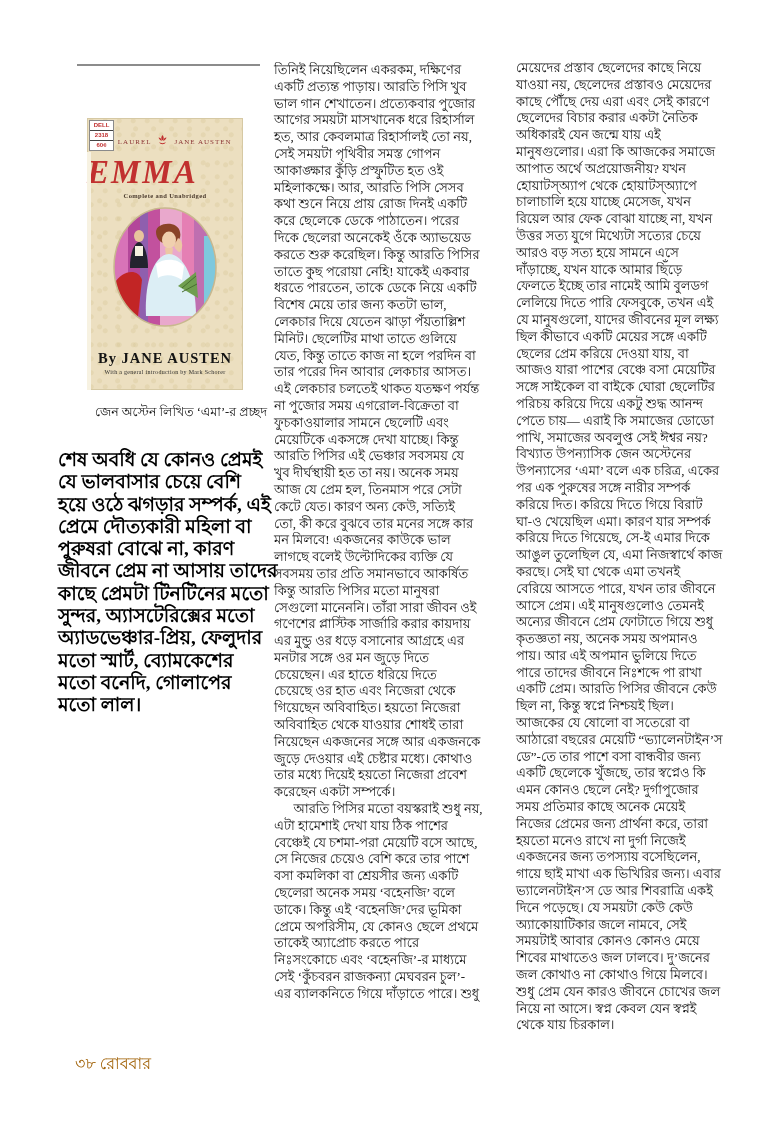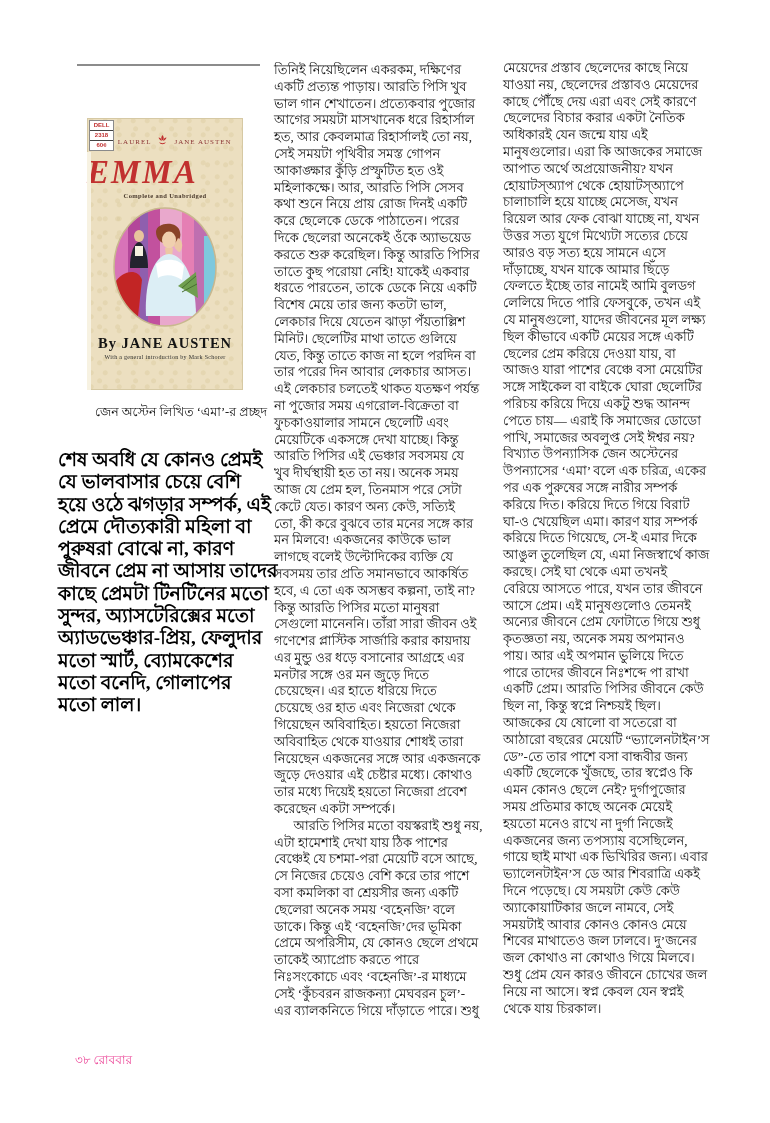--- a/index.html
+++ b/index.html
@@ -20,37 +20,37 @@
            font-family:"Liberation Sans",sans-serif;font-size:6px;line-height:7px;
            color:#c03030;text-align:center;font-weight:bold;}
   .sticker div{border-bottom:1px solid #444;padding:1px 0;}
   .sticker div:last-child{border-bottom:none;}
   .series{display:flex;justify-content:center;align-items:center;gap:5px;margin-top:16px;
           color:#8b3535;font-size:7px;letter-spacing:1px;font-family:"Liberation Serif",serif;}
   .cover-title{text-align:left;font-size:33px;line-height:34px;font-style:italic;font-weight:bold;
                color:#c1302f;margin-top:6px;letter-spacing:2px;}
   .cover-sub{text-align:center;font-size:6.5px;font-weight:bold;color:#4a3a2c;margin-top:3px;letter-spacing:.4px;}
   .oval-wrap{display:flex;justify-content:center;margin-top:7px;}
-  .cover-by{text-align:center;font-size:14.5px;font-weight:bold;color:#141414;margin-top:7px;letter-spacing:1px;}
+  .cover-by{text-align:center;font-size:14.5px;font-weight:bold;color:#141414;margin-top:22px;letter-spacing:1px;}
   .cover-note{text-align:center;font-size:6px;color:#2e2e2e;margin-top:2px;letter-spacing:.3px;}
 
   .caption{position:absolute;left:77px;top:403px;width:190px;text-align:right;
            font-size:12.5px;color:#101010;}
 
   
   .pullquote{position:absolute;left:58px;top:449px;width:212px;
              font-size:19px;font-weight:bold;line-height:22.3px;color:#000;}
 
   
   .col{position:absolute;font-size:13px;line-height:16.8px;color:#121212;}
   .col1{left:274px;top:62px;width:230px;}
-  .col2{left:503px;top:60px;width:244px;}
+  .col2{left:516px;top:60px;width:244px;}
   .tline{white-space:pre;}
 
-  .footer{position:absolute;left:75px;top:1051px;font-size:12px;color:#ec4899;}
+  .footer{position:absolute;left:75px;top:1051px;font-size:16px;color:#a16207;}
 </style>
 </head>
 <body>
 
 <div class="topline"></div>
 
 <div class="cover">
   <div class="pageedge"></div>
   <div class="sticker">
     <div>DELL</div>
@@ -153,21 +153,20 @@
     <div class="tline">ফুচকাওয়ালার সামনে ছেলেটি এবং</div>
     <div class="tline">মেয়েটিকে একসঙ্গে দেখা যাচ্ছে। কিন্তু</div>
     <div class="tline">আরতি পিসির এই ভেঞ্চার সবসময় যে</div>
     <div class="tline">খুব দীর্ঘস্থায়ী হত তা নয়। অনেক সময়</div>
     <div class="tline">আজ যে প্রেম হল, তিনমাস পরে সেটা</div>
     <div class="tline">কেটে যেত। কারণ অন্য কেউ, সত্যিই</div>
     <div class="tline">তো, কী করে বুঝবে তার মনের সঙ্গে কার</div>
     <div class="tline">মন মিলবে! একজনের কাউকে ভাল</div>
     <div class="tline">লাগছে বলেই উল্টোদিকের ব্যক্তি যে</div>
     <div class="tline">সবসময় তার প্রতি সমানভাবে আকর্ষিত</div>
-    <div class="tline">হবে, এ তো এক অসম্ভব কল্পনা, তাই না?</div>
     <div class="tline">কিন্তু আরতি পিসির মতো মানুষরা</div>
     <div class="tline">সেগুলো মানেননি। তাঁরা সারা জীবন ওই</div>
     <div class="tline">গণেশের প্লাস্টিক সার্জারি করার কায়দায়</div>
     <div class="tline">এর মুন্ডু ওর ধড়ে বসানোর আগ্রহে এর</div>
     <div class="tline">মনটার সঙ্গে ওর মন জুড়ে দিতে</div>
     <div class="tline">চেয়েছেন। এর হাতে ধরিয়ে দিতে</div>
     <div class="tline">চেয়েছে ওর হাত এবং নিজেরা থেকে</div>
     <div class="tline">গিয়েছেন অবিবাহিত। হয়তো নিজেরা</div>
     <div class="tline">অবিবাহিত থেকে যাওয়ার শোধই তারা</div>
     <div class="tline">নিয়েছেন একজনের সঙ্গে আর একজনকে</div>
@@ -226,20 +225,21 @@
     <div class="tline">পায়। আর এই অপমান ভুলিয়ে দিতে</div>
     <div class="tline">পারে তাদের জীবনে নিঃশব্দে পা রাখা</div>
     <div class="tline">একটি প্রেম। আরতি পিসির জীবনে কেউ</div>
     <div class="tline">ছিল না, কিন্তু স্বপ্নে নিশ্চয়ই ছিল।</div>
     <div class="tline">আজকের যে ষোলো বা সতেরো বা</div>
     <div class="tline">আঠারো বছরের মেয়েটি “ভ্যালেনটাইন’স</div>
     <div class="tline">ডে”-তে তার পাশে বসা বান্ধবীর জন্য</div>
     <div class="tline">একটি ছেলেকে খুঁজছে, তার স্বপ্নেও কি</div>
     <div class="tline">এমন কোনও ছেলে নেই? দুর্গাপুজোর</div>
     <div class="tline">সময় প্রতিমার কাছে অনেক মেয়েই</div>
+    <div class="tline">নিজের প্রেমের জন্য প্রার্থনা করে, তারা</div>
     <div class="tline">হয়তো মনেও রাখে না দুর্গা নিজেই</div>
     <div class="tline">একজনের জন্য তপস্যায় বসেছিলেন,</div>
     <div class="tline">গায়ে ছাই মাখা এক ভিখিরির জন্য। এবার</div>
     <div class="tline">ভ্যালেনটাইন’স ডে আর শিবরাত্রি একই</div>
     <div class="tline">দিনে পড়েছে। যে সময়টা কেউ কেউ</div>
     <div class="tline">অ্যাকোয়াটিকার জলে নামবে, সেই</div>
     <div class="tline">সময়টাই আবার কোনও কোনও মেয়ে</div>
     <div class="tline">শিবের মাথাতেও জল ঢালবে। দু’জনের</div>
     <div class="tline">জল কোথাও না কোথাও গিয়ে মিলবে।</div>
     <div class="tline">শুধু প্রেম যেন কারও জীবনে চোখের জল</div>

